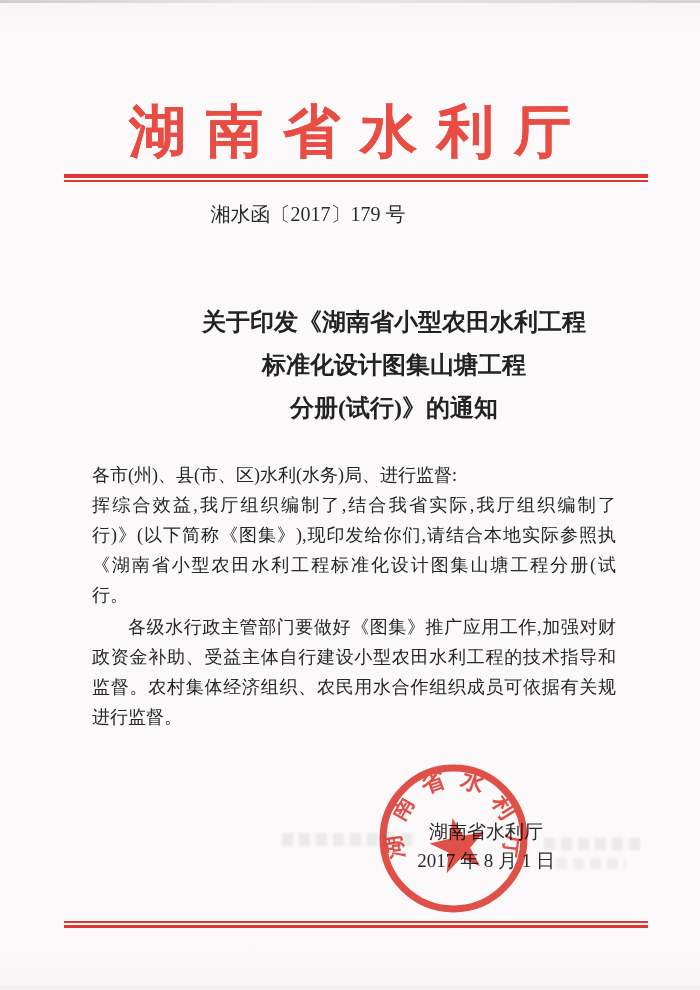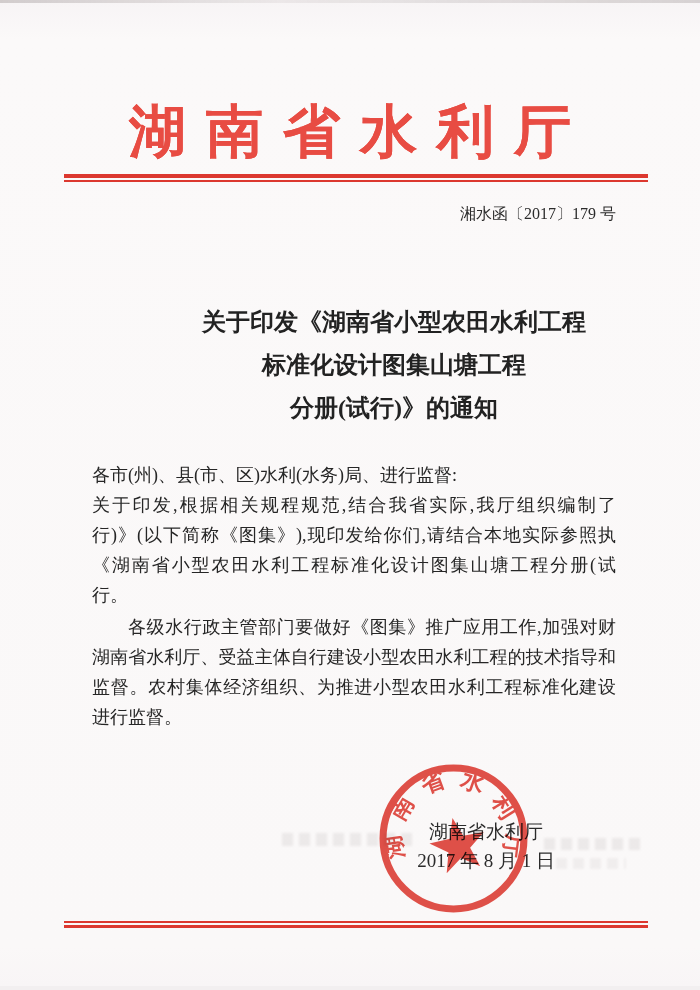--- a/index.html
+++ b/index.html
@@ -25,21 +25,21 @@
     letter-spacing:20px;padding-left:20px;box-sizing:border-box;
     color:#e84c43;
     text-shadow:0 0 .4px #e84c43;
   }
   .header-rule{
     position:absolute;top:174px;left:64px;width:584px;height:2px;
     border-top:4px solid #dc382f;border-bottom:2px solid #dc382f;
   }
   .doc-number{
     position:absolute;top:202px;left:0;width:616px;
-    text-align:right;font-size:16px;line-height:24px;color:#2b2b2b;
+    text-align:center;font-size:20px;line-height:24px;color:#2b2b2b;
   }
   .doc-title{
     position:absolute;top:301px;left:0;width:700px;
     text-align:center;font-weight:700;font-size:24px;line-height:43px;
     color:#222;
     padding-left:44px;
   }
   .body-block{
     position:absolute;top:460px;left:92px;width:524px;
     font-size:18px;line-height:30px;color:#262626;
@@ -90,30 +90,30 @@
   <div class="doc-title">
     <div>关于印发《湖南省小型农田水利工程</div>
     <div>标准化设计图集山塘工程</div>
     <div>分册(试行)》的通知</div>
   </div>
 
   <div class="body-block">
     <div class="salutation">各市(州)、县(市、区)水利(水务)局、进行监督:</div>
 
     <div class="para">
-      <div class="bline">关于印发,根据相关规程规范,结合我省实际,我厅组织编制了</div>
+      <div class="bline">挥综合效益,我厅组织编制了,结合我省实际,我厅组织编制了</div>
       <div class="bline">行)》(以下简称《图集》),现印发给你们,请结合本地实际参照执</div>
       <div class="bline">《湖南省小型农田水利工程标准化设计图集山塘工程分册(试</div>
       <div class="bline is-last">行。</div>
     </div>
 
     <div class="para second">
       <div class="bline indent">各级水行政主管部门要做好《图集》推广应用工作,加强对财</div>
-      <div class="bline">湖南省水利厅、受益主体自行建设小型农田水利工程的技术指导和</div>
-      <div class="bline">监督。农村集体经济组织、为推进小型农田水利工程标准化建设</div>
+      <div class="bline">政资金补助、受益主体自行建设小型农田水利工程的技术指导和</div>
+      <div class="bline">监督。农村集体经济组织、农民用水合作组织成员可依据有关规</div>
       <div class="bline is-last">进行监督。</div>
     </div>
   </div>
 
   <div class="bleedthrough bt-1"></div>
   <div class="bleedthrough bt-2"></div>
   <div class="bleedthrough bt-3"></div>
 
   <div class="signature-block">
     <div>湖南省水利厅</div>

